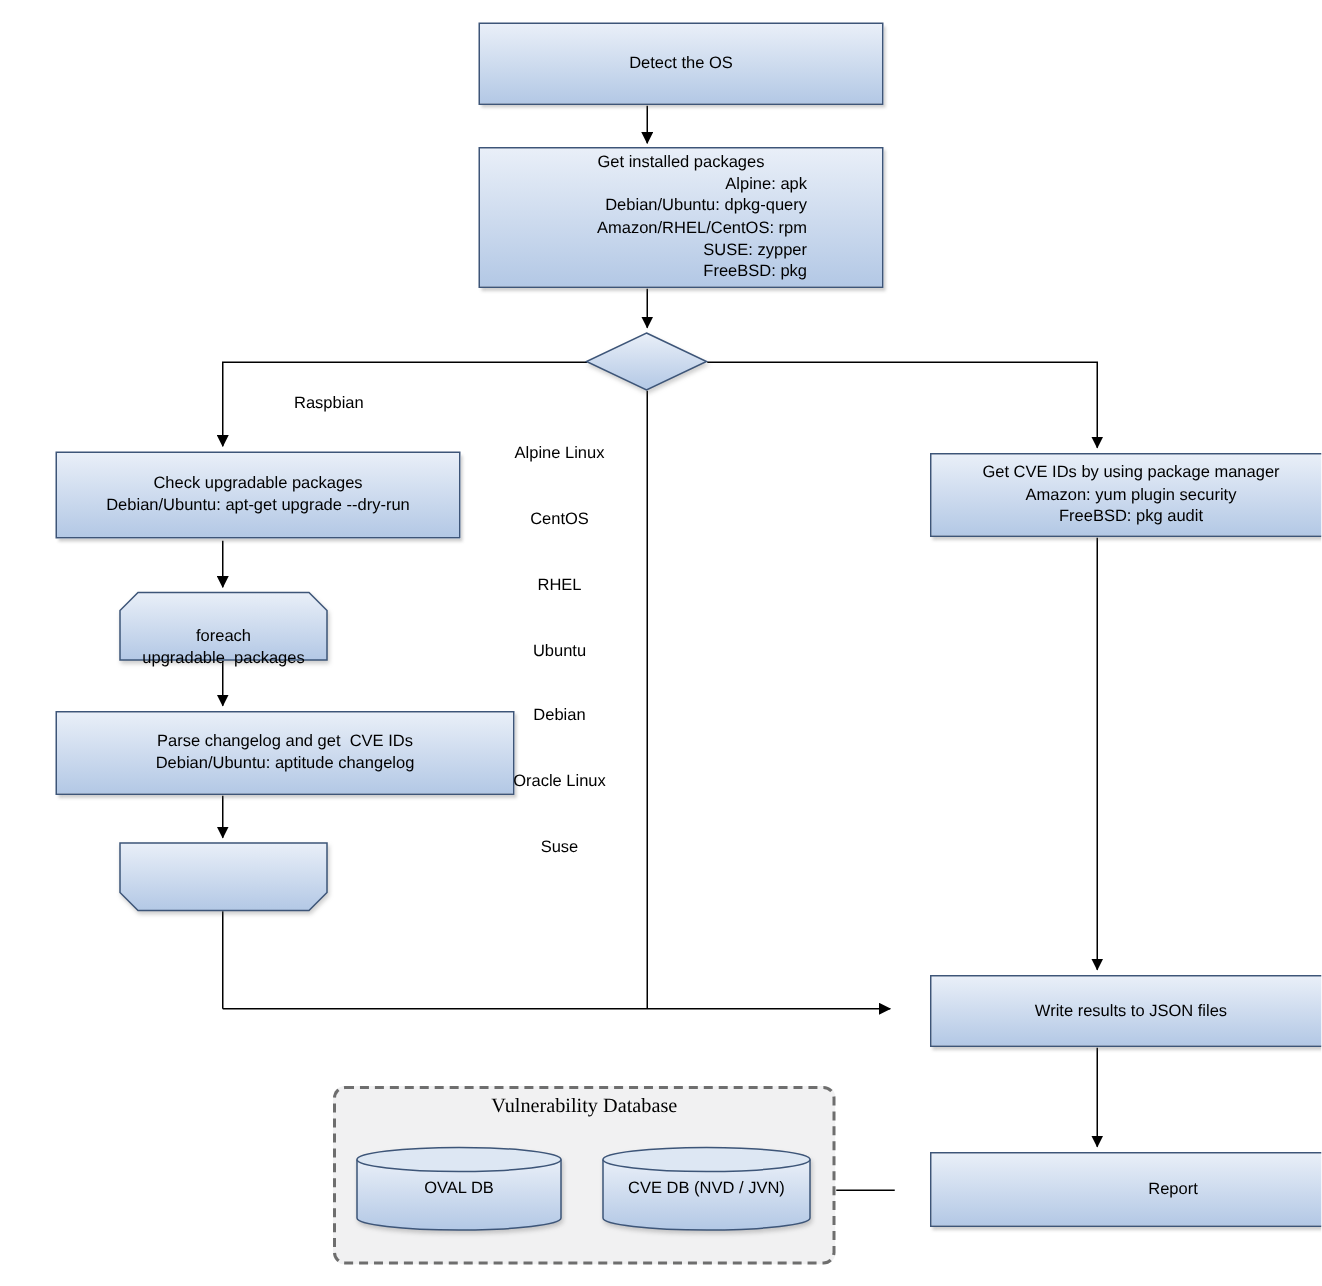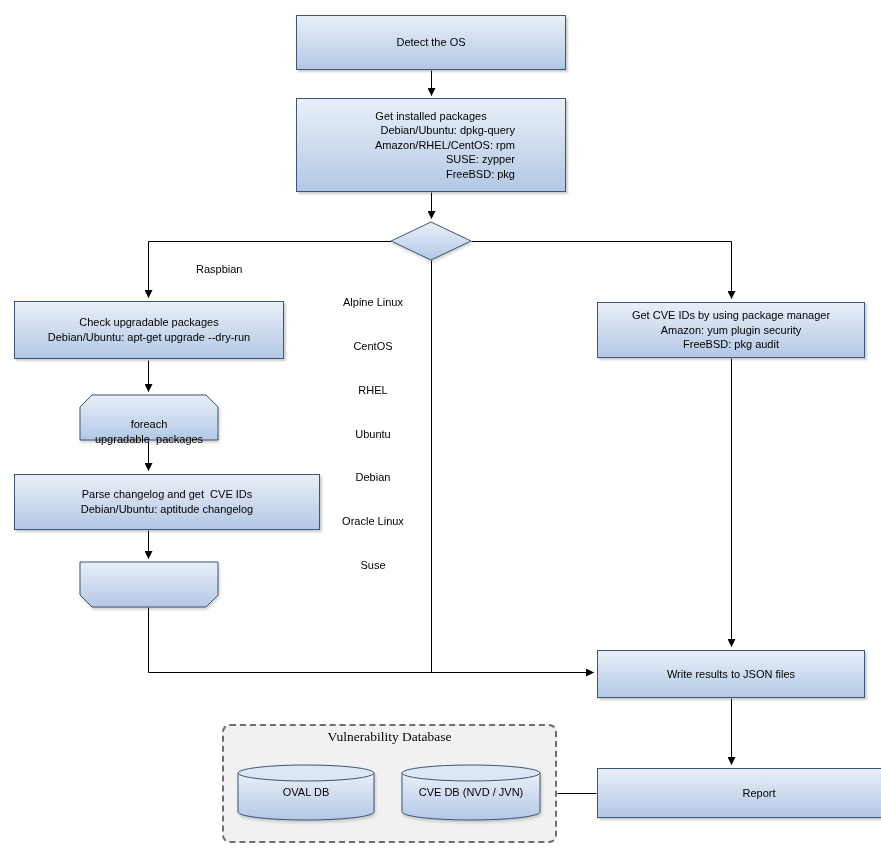--- a/index.html
+++ b/index.html
@@ -12,21 +12,21 @@
     --db-panel-border:#6e6e6e;
     --text:#000000;
   }
   *{margin:0;padding:0;box-sizing:border-box;}
   body{font-family:"Liberation Sans",sans-serif;background:#ffffff;color:var(--text);}
   #canvas{position:relative;width:881px;height:857px;background:#ffffff;overflow:hidden;}
   #diagram-svg{position:absolute;left:0;top:0;z-index:1;}
   .node{position:absolute;z-index:2;display:flex;flex-direction:column;justify-content:center;
         font-size:11px;line-height:14.6px;text-align:center;color:var(--text);}
   .rect{background:linear-gradient(180deg,var(--node-fill-top) 0%,var(--node-fill-bottom) 100%);
-        border:1px solid var(--node-border);box-shadow:1.5px 2px 2px rgba(90,90,90,.3);}
+        border:1px solid var(--node-border);box-shadow:1.5px 2px 2px rgba(90,90,90,.3);margin-left:23px;}
   .line{white-space:pre;}
   .rline{text-align:right;padding-right:50px;}
   .shape-label{background:none;border:none;}
   .edge-label{position:absolute;z-index:2;font-size:11px;line-height:14.6px;white-space:pre;color:var(--text);}
   .os-list{text-align:center;}
   .db-panel{position:absolute;left:222px;top:724px;width:335px;height:119px;z-index:0;
             background:var(--db-panel-bg);border:2px dashed var(--db-panel-border);
             border-radius:8px;padding-top:3px;}
   .db-title{text-align:center;font-size:13.5px;color:var(--text);font-family:Liberation Serif, serif;}
   .shapes{filter:drop-shadow(1.5px 2px 1.5px rgba(90,90,90,.3));}
@@ -83,20 +83,21 @@
       <ellipse class="cylTop" cx="471" cy="773" rx="69" ry="8"></ellipse>
     </g>
   </svg>
 
   <div class="node rect" style="left:296px;top:15px;width:270px;height:55px">
     <div class="line">Detect the OS</div>
   </div>
 
   <div class="node rect" style="left:296px;top:98px;width:270px;height:94px">
     <div class="line">Get installed packages</div>
+    <div class="line rline">Alpine: apk</div>
     <div class="line rline">Debian/Ubuntu: dpkg-query</div>
     <div class="line rline">Amazon/RHEL/CentOS: rpm</div>
     <div class="line rline">SUSE: zypper</div>
     <div class="line rline">FreeBSD: pkg</div>
   </div>
 
   <div class="node rect" style="left:14px;top:301px;width:270px;height:58px">
     <div class="line">Check upgradable packages</div>
     <div class="line">Debian/Ubuntu: apt-get upgrade --dry-run</div>
   </div>

